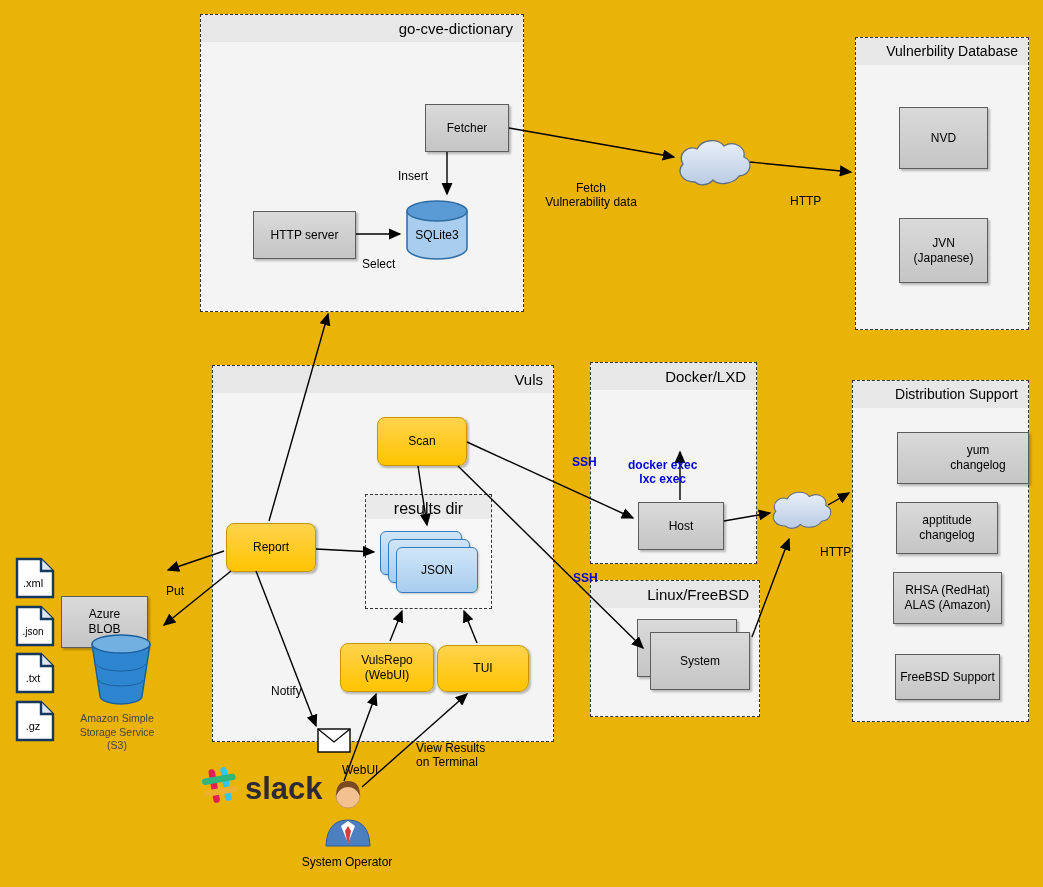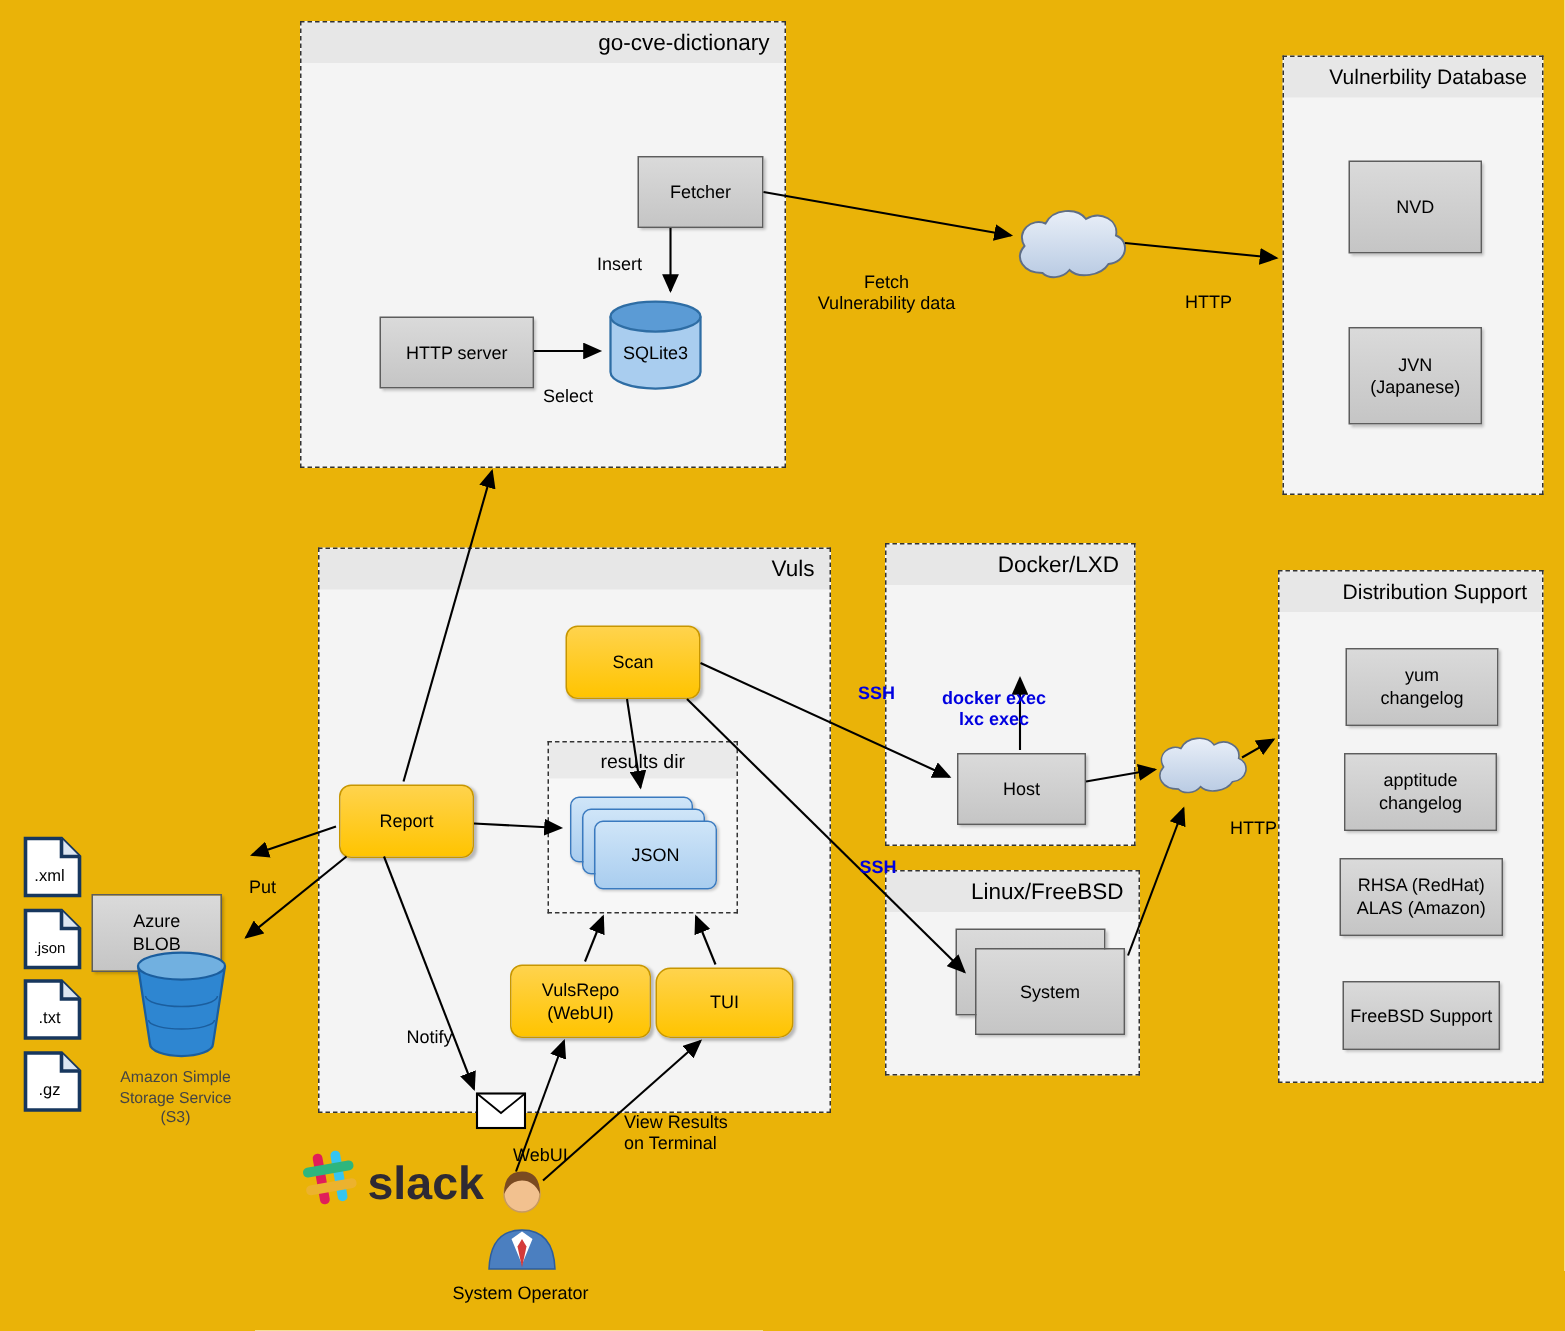--- a/index.html
+++ b/index.html
@@ -3,21 +3,21 @@
 <meta charset="utf-8">
 <style>
   html,body{margin:0;padding:0;background:#fff;}
   #canvas{
     position:relative;width:1043px;height:887px;background:#eab308;
     font-family:"Liberation Sans",sans-serif;color:#000;overflow:hidden;
   }
   .group{position:absolute;background:#f4f4f4;border:1.5px dashed #333;z-index:1;}
   .group-band{position:absolute;top:0;left:0;right:0;height:27px;background:rgba(0,0,0,0.05);}
   .group-title{position:absolute;top:5px;right:10px;font-size:15px;white-space:pre;z-index:2;}
-  .rd-title{position:absolute;top:5px;left:0;right:0;text-align:center;font-size:13px;z-index:2;}
+  .rd-title{position:absolute;top:5px;left:0;right:0;text-align:center;font-size:16px;z-index:2;}
   .node{position:absolute;display:flex;align-items:center;justify-content:center;
         text-align:center;font-size:12px;line-height:1.25;white-space:pre-line;z-index:3;}
   .gray{background:linear-gradient(#dadada,#c5c5c5);border:1px solid #5d5d5d;
         box-shadow:1.5px 1.5px 2px rgba(0,0,0,.25);}
   .yellow{background:linear-gradient(#ffd34d,#ffc400);border:1px solid #c79600;border-radius:8px;
         box-shadow:1.5px 1.5px 2px rgba(0,0,0,.25);}
   .bluebox{background:linear-gradient(#cfe5f8,#a9cdef);border:1px solid #3a7abf;border-radius:6px;
         box-shadow:1px 1px 2px rgba(0,0,0,.2);}
   .lbl{position:absolute;font-size:12px;white-space:pre-line;z-index:6;}
   .lbl-blue{color:#0000e0;font-weight:bold;margin-left:32px;}
@@ -81,21 +81,21 @@
 
   <div class="node yellow" style="left:340px;top:643px;width:92px;height:47px;">VulsRepo
 (WebUI)</div>
   <div class="node yellow" style="left:437px;top:645px;width:90px;height:45px;border-radius:10px;">TUI</div>
 
   <div class="node gray" style="left:638px;top:502px;width:84px;height:46px;">Host</div>
 
   <div class="node gray" style="left:637px;top:619px;width:98px;height:56px;"></div>
   <div class="node gray" style="left:650px;top:632px;width:98px;height:56px;">System</div>
 
-  <div class="node gray" style="left:897px;top:432px;width:100px;height:50px;">yum
+  <div class="node gray" style="left:897px;top:432px;width:100px;height:50px;padding-left:30px;">yum
 changelog</div>
   <div class="node gray" style="left:896px;top:502px;width:100px;height:50px;">apptitude
 changelog</div>
   <div class="node gray" style="left:893px;top:572px;width:107px;height:50px;">RHSA (RedHat)
 ALAS (Amazon)</div>
   <div class="node gray" style="left:895px;top:622px;width:103px;height:44px;margin-top:32px;">FreeBSD Support</div>
 
   <div class="node gray" style="left:61px;top:552px;width:85px;height:50px;margin-top:44px;">Azure
 BLOB</div>
 

